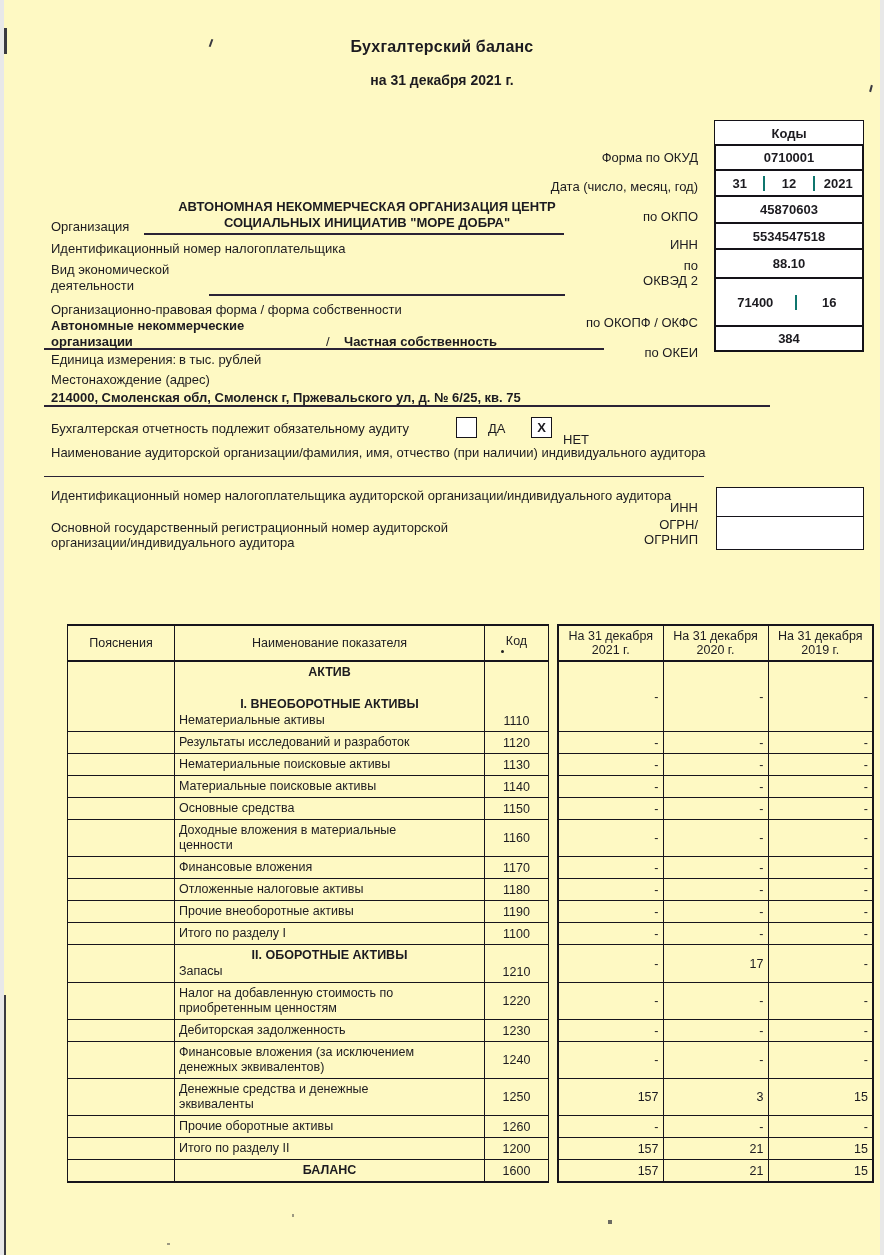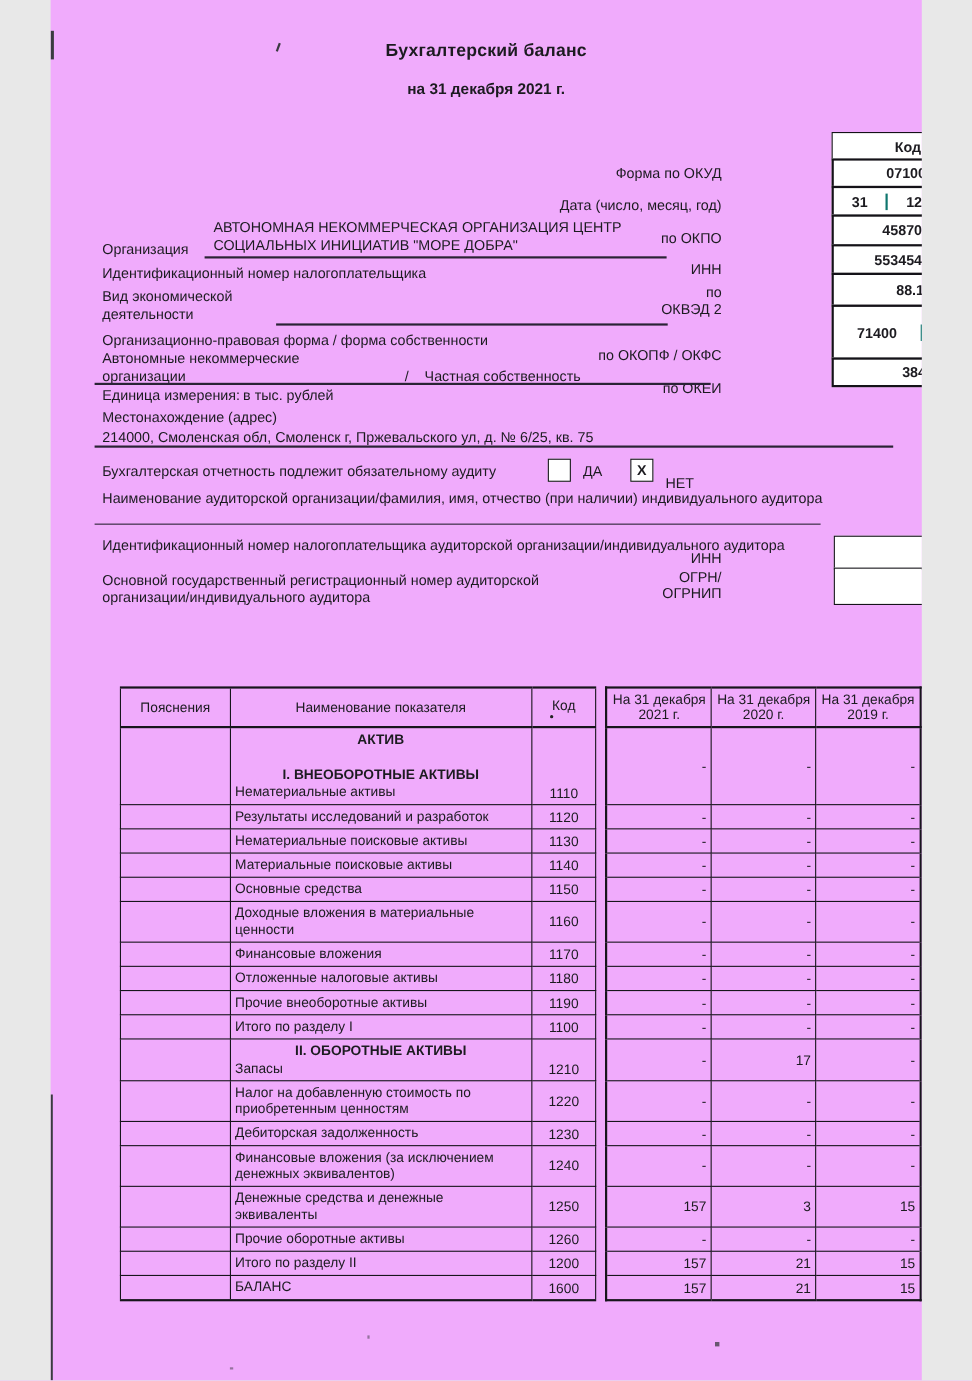--- a/index.html
+++ b/index.html
@@ -1,23 +1,23 @@
 <!DOCTYPE html>
 <html><head>
 <meta charset="utf-8">
 <style>
   html,body{margin:0;padding:0;background:#e8e8e8;}
   .page{
-    position:relative;width:792px;height:1255px;margin:0 auto;
-    background:#f0abfc;color:#1c1b20;
+    position:relative;width:876px;height:1255px;margin:0 auto;
+    background:#fef9c3;color:#1c1b20;
     font-family:"Liberation Sans","DejaVu Sans",sans-serif;
     font-size:13px;overflow:hidden;
   }
   .abs{position:absolute;}
-  .b{font-weight:normal;}
+  .b{font-weight:bold;text-align:center;}
   .pre{white-space:pre-line;}
   .title{left:0;right:0;top:38px;text-align:center;font-size:16px;font-weight:bold;letter-spacing:.2px;}
   .subtitle{left:0;right:0;top:72px;text-align:center;font-size:14px;font-weight:bold;}
   
   .codes{left:710px;top:120px;width:150px;}
   .cbox{box-sizing:border-box;border:2px solid #141218;margin-top:-2px;background:#fff;
         display:flex;align-items:center;justify-content:center;font-weight:bold;font-size:13px;}
   .cbox.first{margin-top:0;border-width:1.5px;}
   .crow{display:flex;}
   .crow>div{box-sizing:border-box;border-left:2px solid #0f766e;display:flex;align-items:center;justify-content:center;flex:1;}

